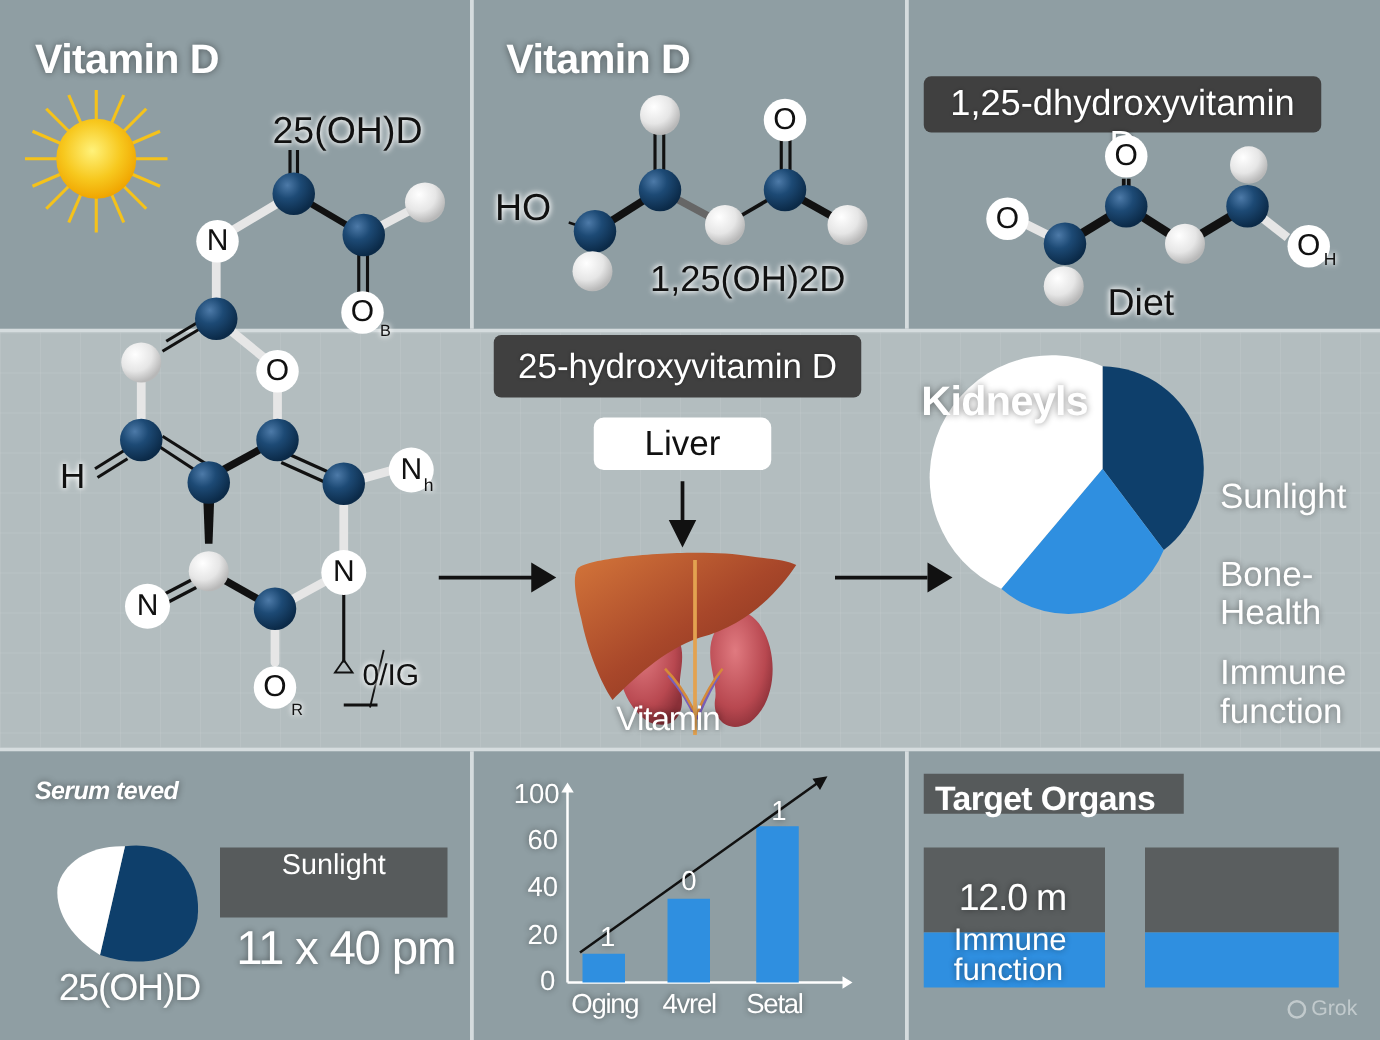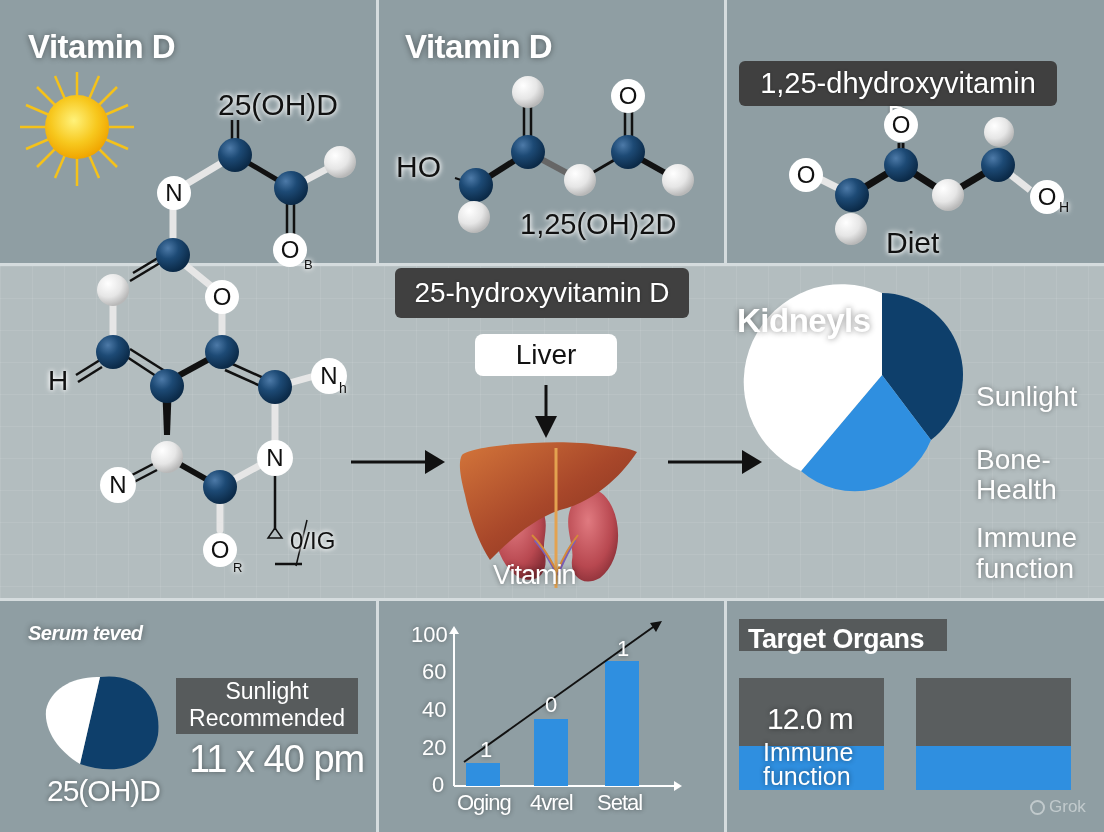--- a/index.html
+++ b/index.html
@@ -249,21 +249,20 @@
 <div class="title" style="left:737px;top:302px;font-size:33px;">Kidneyls</div>
 <div class="wlbl" style="left:976px;top:381px;font-size:28px;">Sunlight</div>
 <div class="wlbl" style="left:976px;top:445px;font-size:28px;line-height:30px;white-space:pre;">Bone-
 Health</div>
 <div class="wlbl" style="left:976px;top:522px;font-size:28px;line-height:31px;white-space:pre;">Immune
 function</div>
 
 <div class="title" style="left:28px;top:622px;font-size:20px;font-style:italic;">Serum teved</div>
 <div style="position:absolute;left:176px;top:678px;width:182px;height:56px;background:#575b5c;color:#fff;text-align:center;font-size:23px;line-height:27px;">
   <div>Sunlight</div>
-  <div>Recommended</div>
 </div>
 <div class="wlbl" style="left:189px;top:738px;font-size:38px;letter-spacing:-1px;">11 x 40 pm</div>
 <div class="wlbl" style="left:47px;top:774px;font-size:30px;letter-spacing:-1px;">25(OH)D</div>
 
 <div class="wlbl" style="left:411px;top:622px;font-size:22px;">100</div>
 <div class="wlbl" style="left:422px;top:659px;font-size:22px;">60</div>
 <div class="wlbl" style="left:422px;top:697px;font-size:22px;">40</div>
 <div class="wlbl" style="left:422px;top:735px;font-size:22px;">20</div>
 <div class="wlbl" style="left:432px;top:772px;font-size:22px;">0</div>
 <div class="wlbl" style="left:457px;top:790px;font-size:22px;letter-spacing:-1px;">Oging</div>

